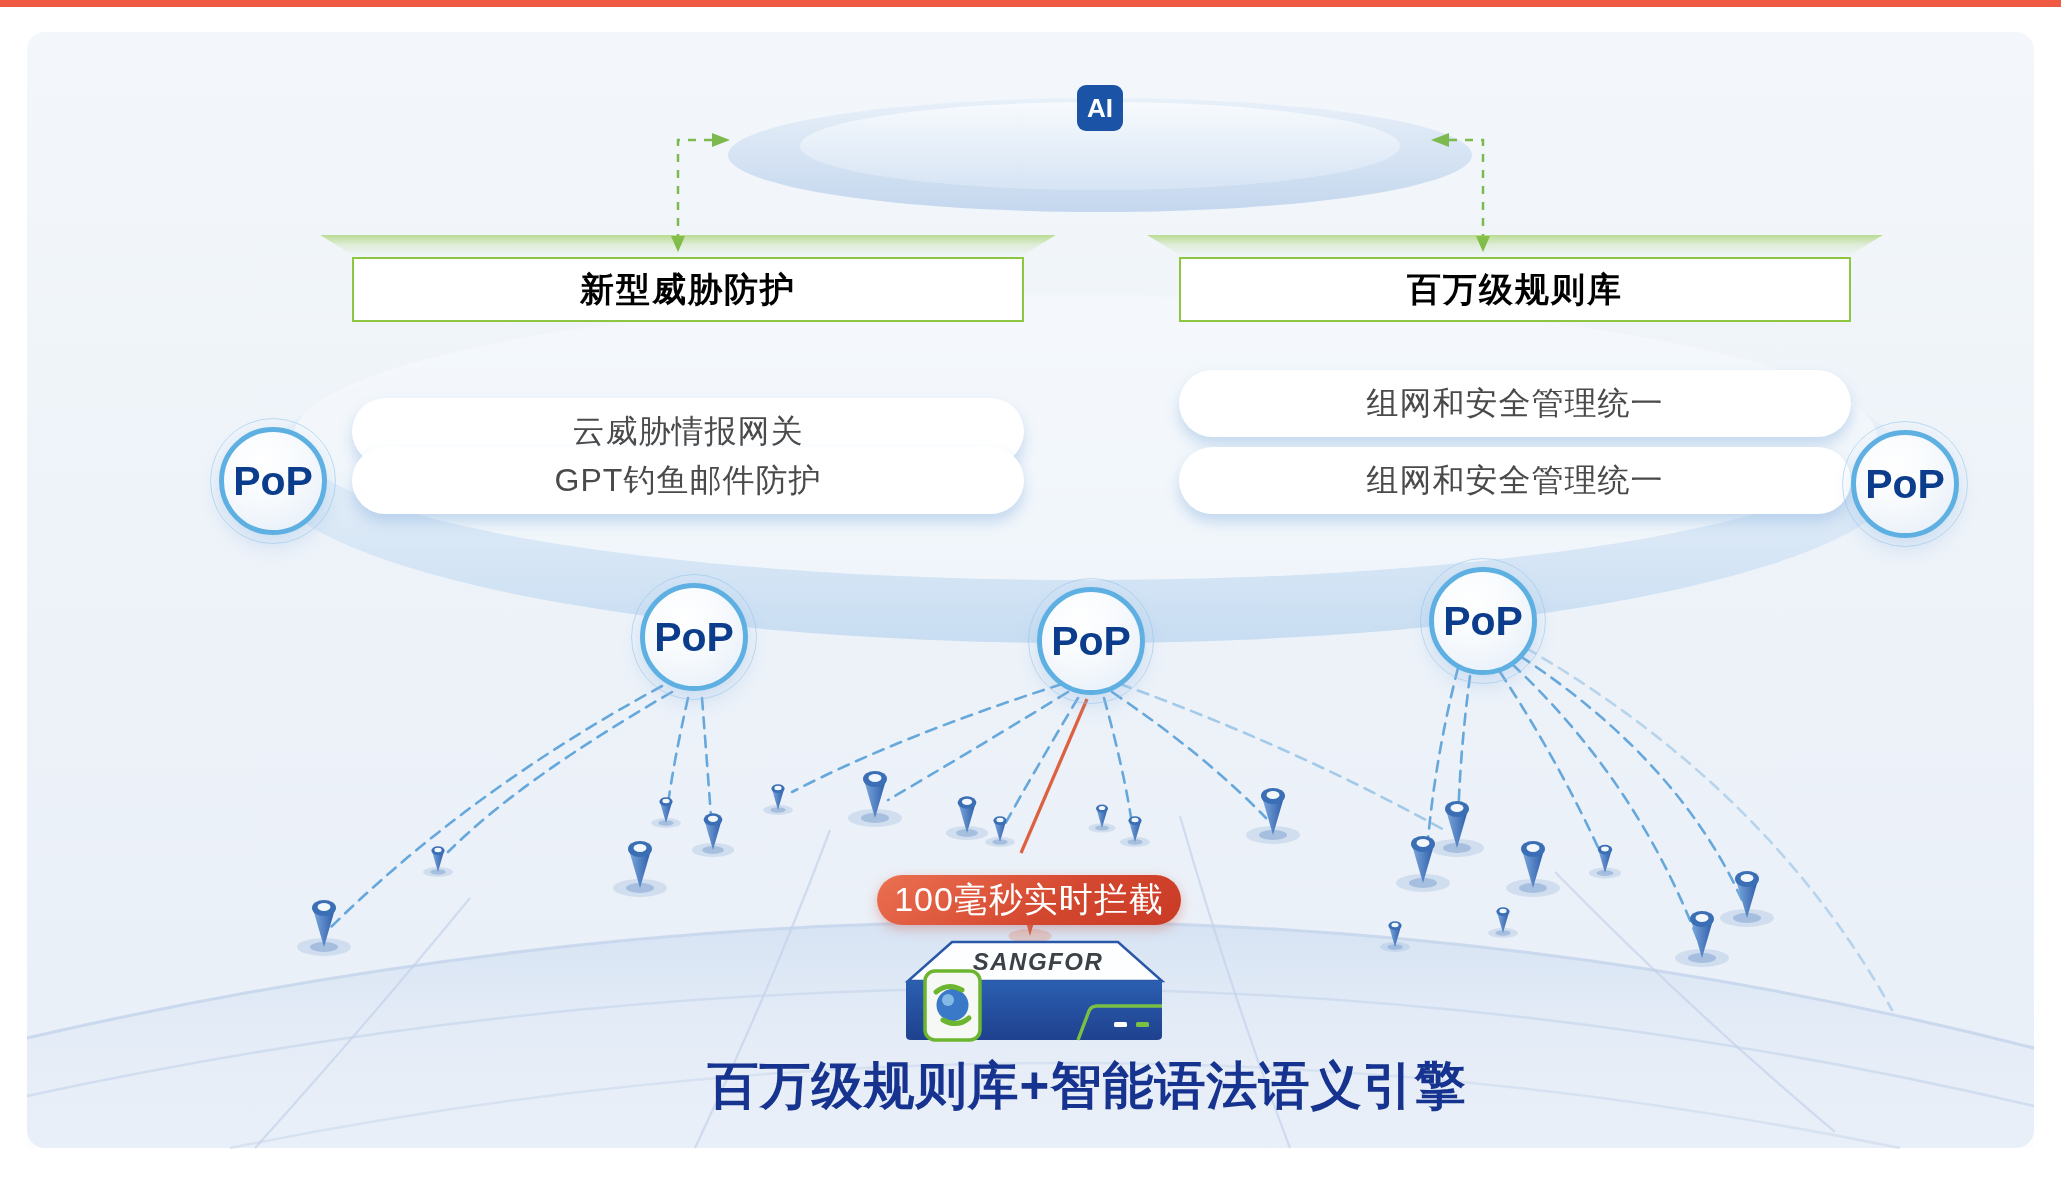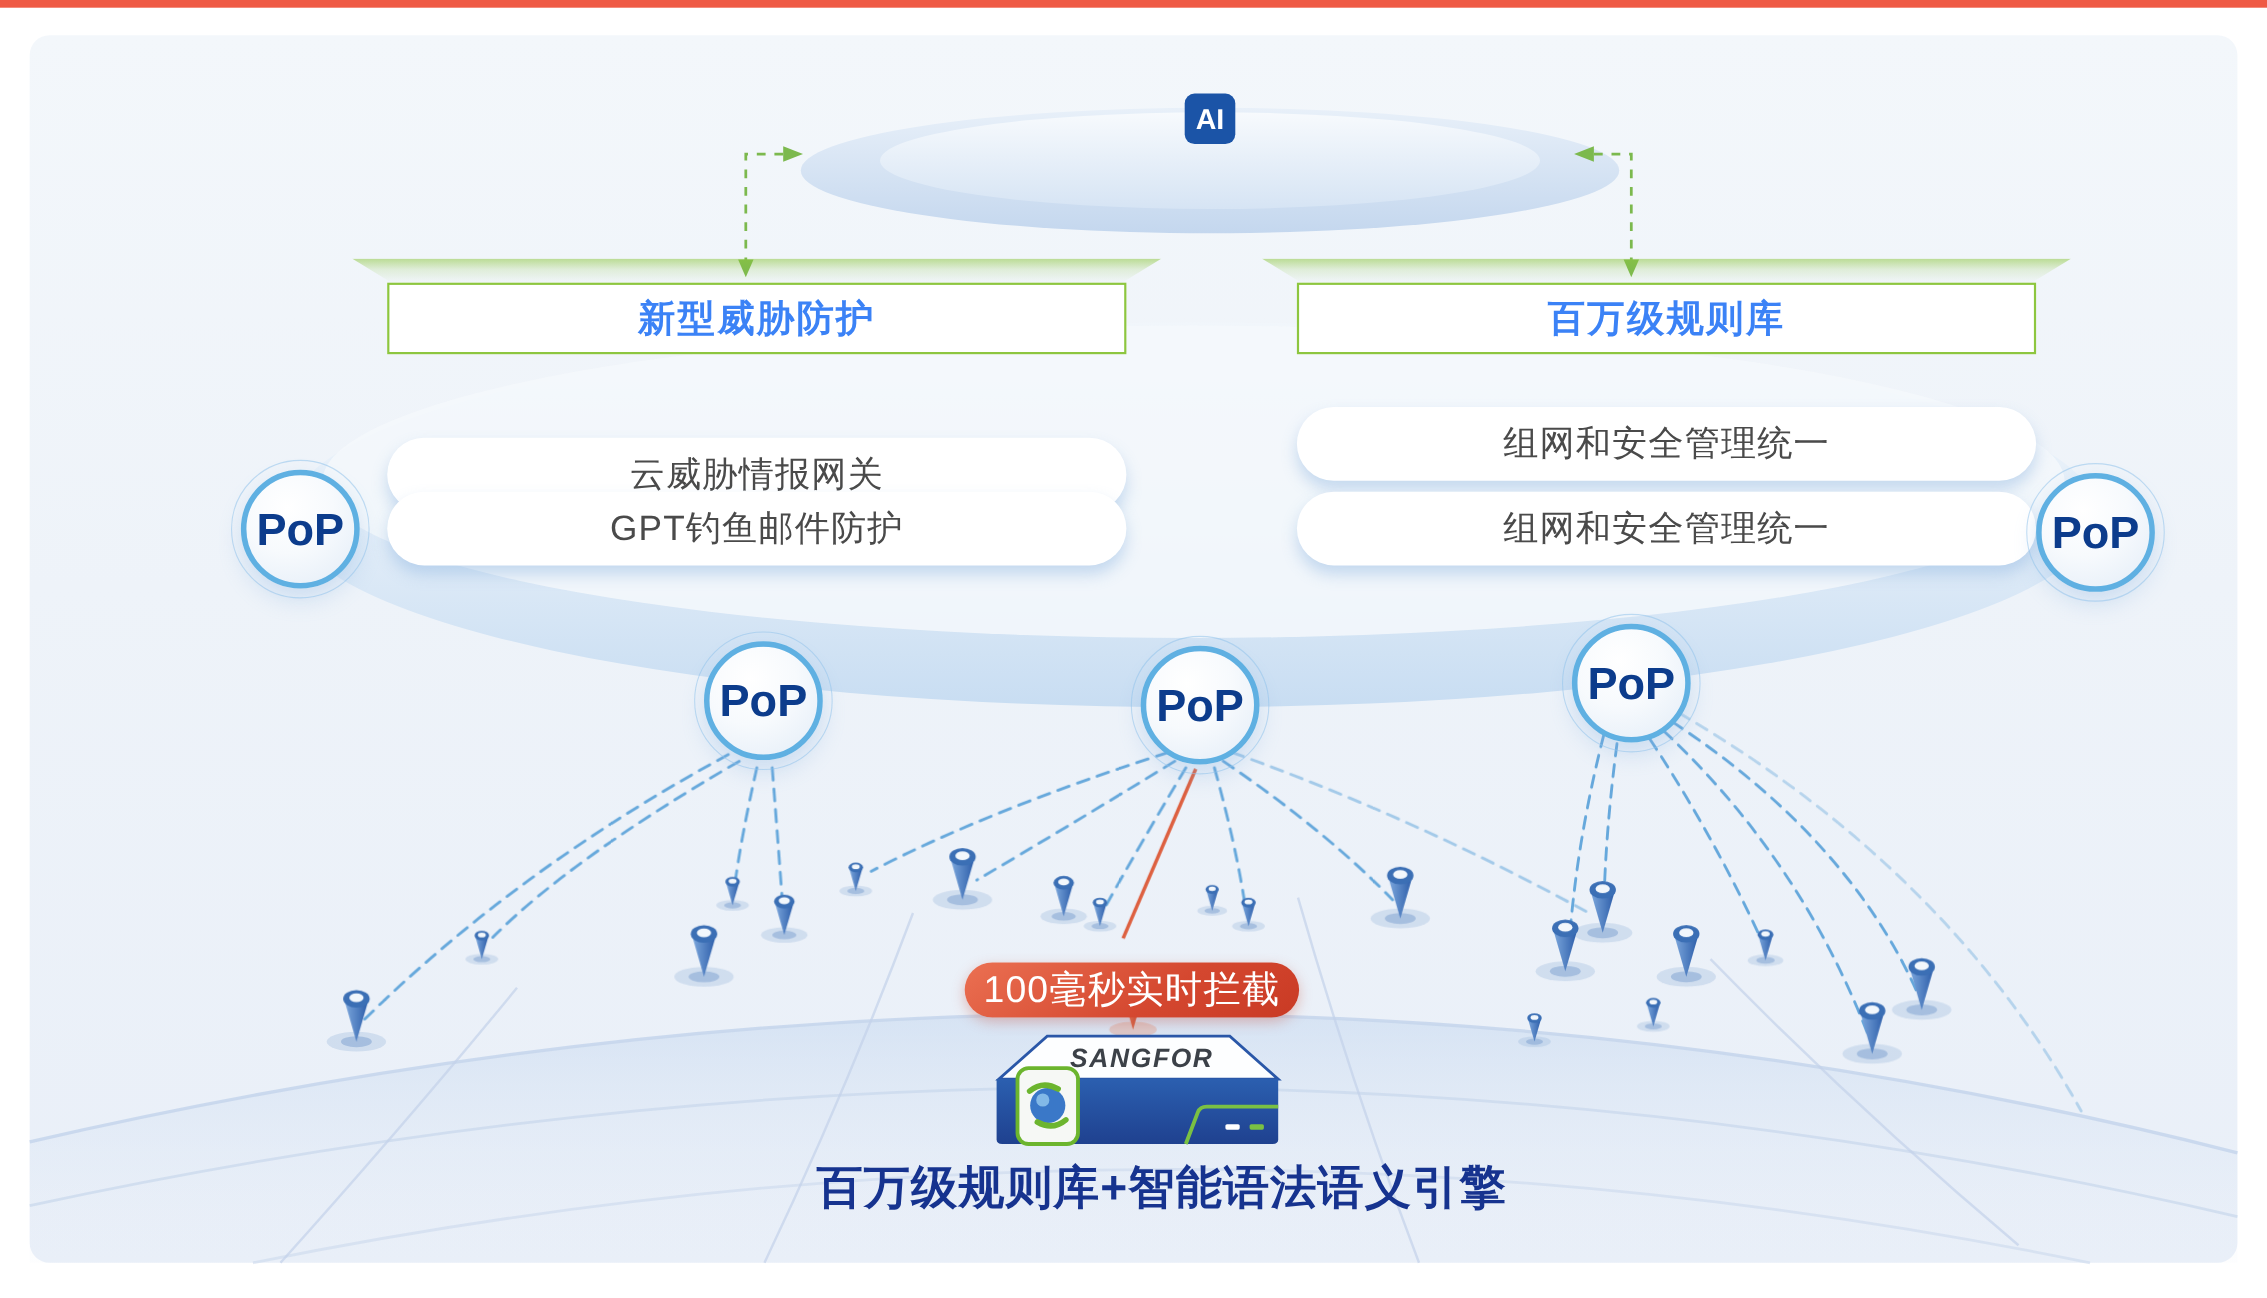--- a/index.html
+++ b/index.html
@@ -15,41 +15,41 @@
   .ai-badge{width:46px;height:46px;border-radius:9px;background:#1b54a7;color:#ffffff;
     font-weight:bold;font-size:26px;display:flex;align-items:center;justify-content:center;}
   .main-title{font-size:38px;font-weight:bold;color:#17489e;letter-spacing:1px;white-space:nowrap;}
 
   
   .lid{position:absolute;height:22px;
     background:linear-gradient(180deg,rgba(141,198,63,.55) 0%,rgba(141,198,63,.18) 45%,rgba(255,255,255,0) 100%);
     clip-path:polygon(0 0,100% 0,calc(100% - 36px) 100%,36px 100%);}
   .gbox{position:absolute;height:61px;background:#ffffff;border:2px solid #8dc63f;
     display:flex;align-items:center;justify-content:center;font-size:34px;font-weight:bold;
-    color:#3b82f6;letter-spacing:2px;}
+    color:#000000;letter-spacing:2px;}
   .pill{position:absolute;height:67px;background:#ffffff;border-radius:34px;
     display:flex;align-items:center;justify-content:center;font-size:32px;color:#4a4a4a;
     letter-spacing:1px;box-shadow:0 8px 14px rgba(140,180,225,.45);}
 
   
   .pop{position:absolute;width:108px;height:108px;border-radius:50%;box-sizing:border-box;
     border:5px solid #5fb0e2;background:radial-gradient(circle at 38% 30%,#ffffff 0%,#f7fafd 45%,#e2ecf7 100%);
     display:flex;align-items:center;justify-content:center;font-size:41px;font-weight:bold;color:#0c3c8c;
     box-shadow:0 10px 20px rgba(130,175,225,.30);}
   .pop::before{content:"";position:absolute;inset:-14px;border-radius:50%;
     border:1.5px solid rgba(145,195,235,.55);}
 
   
   .callout{position:absolute;left:877px;top:852px;width:304px;height:50px;border-radius:26px;
     background:linear-gradient(145deg,#eb7052 0%,#d4472f 60%,#c93a24 100%);
     color:#ffffff;font-size:34px;display:flex;align-items:center;justify-content:center;
     letter-spacing:1px;box-shadow:0 4px 12px rgba(200,80,60,.35);margin-top:23px;}
 
-  .caption{position:absolute;left:556px;top:1052px;width:1000px;text-align:center;
-    font-size:42px;font-weight:bold;color:#16338f;letter-spacing:1px;}
+  .caption{position:absolute;left:587px;top:1052px;width:1000px;text-align:center;
+    font-size:51px;font-weight:bold;color:#16338f;letter-spacing:1px;}
 </style>
 </head>
 <body>
 
 <div class="topbar"></div>
 <div class="panel"></div>
 
 <svg class="scene" viewBox="0 0 2061 1180">
   <defs>
     <linearGradient id="platG" x1="0" y1="0" x2="0" y2="1">

